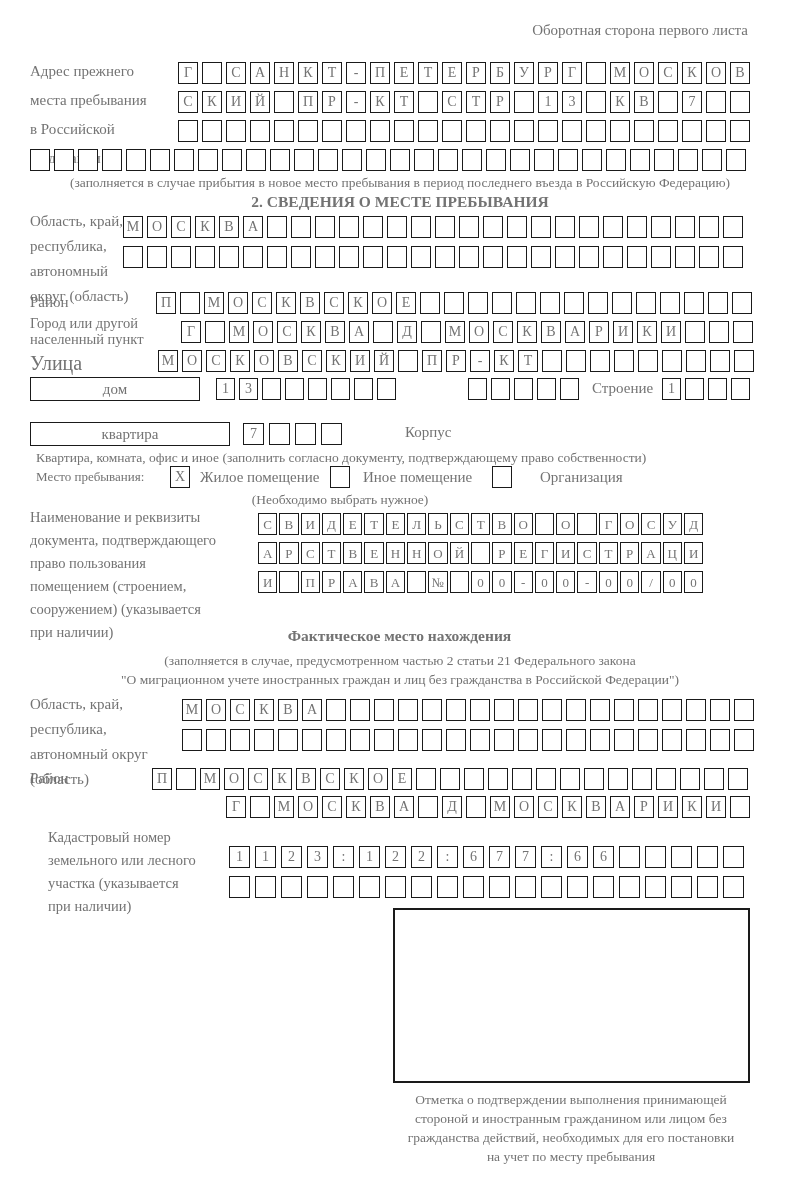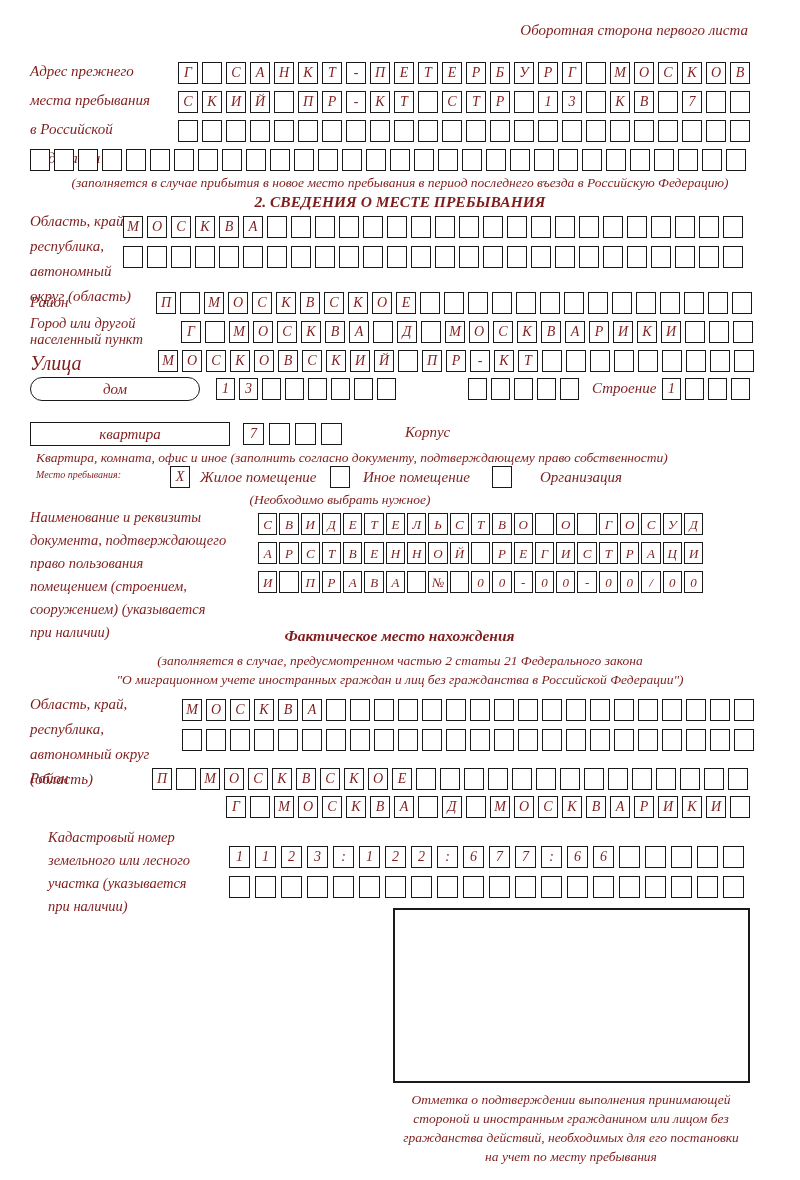--- a/index.html
+++ b/index.html
@@ -1,17 +1,17 @@
 <!DOCTYPE html>
 <html><head>
 <meta charset="utf-8">
 <style>
   html,body{margin:0;padding:0;background:#fff;}
   #page{position:relative;width:800px;height:1180px;background:#fff;
-        font-family:"Liberation Serif","DejaVu Serif",serif;color:#7f1d1d;overflow:hidden;font-style:italic;}
+        font-family:"Liberation Serif","DejaVu Serif",serif;color:#737373;overflow:hidden;}
   .abs{position:absolute;}
   .lbl{font-size:15px;white-space:pre-line;line-height:29px;}
   .lbl2{font-size:15px;white-space:pre-line;line-height:25px;}
   .lbl3{font-size:14.5px;white-space:pre-line;line-height:16px;}
   .lbl4{font-size:14.5px;white-space:pre-line;line-height:23px;}
   .note{font-size:13.5px;white-space:pre-line;text-align:center;line-height:18.5px;}
   .title{font-size:15.5px;font-weight:bold;text-align:center;}
   .row{position:absolute;display:flex;height:22px;}
   .cell{box-sizing:border-box;width:var(--cw,20px);height:22px;border:1.6px solid #1a1a1a;
         display:flex;align-items:center;justify-content:center;
@@ -289,21 +289,21 @@
       <span class="cell"></span>
       <span class="cell"></span>
       <span class="cell"></span>
       <span class="cell"></span>
       <span class="cell"></span>
       <span class="cell"></span>
       <span class="cell"></span>
       <span class="cell"></span>
     </div>
 
-  <div class="widebox" style="left:30px;top:377px;width:170px;border-radius:12px;">дом</div>
+  <div class="widebox" style="left:30px;top:377px;width:170px;">дом</div>
   <div class="row" style="left:216px;top:378px;gap:4px;--cw:19px;">
       <span class="cell">1</span>
       <span class="cell">3</span>
       <span class="cell"></span>
       <span class="cell"></span>
       <span class="cell"></span>
       <span class="cell"></span>
       <span class="cell"></span>
       <span class="cell"></span>
     </div>
@@ -325,21 +325,21 @@
 
   <div class="widebox" style="left:30px;top:422px;width:200px;">квартира</div>
   <div class="row" style="left:243px;top:423px;gap:5px;--cw:21px;">
       <span class="cell">7</span>
       <span class="cell"></span>
       <span class="cell"></span>
       <span class="cell"></span>
     </div>
   <div class="abs" style="left:36px;top:450px;font-size:13.5px;">Квартира, комната, офис и иное (заполнить согласно документу, подтверждающему право собственности)</div>
 
-  <div class="abs" style="left:36px;top:469px;font-size:10px;">Место пребывания:</div>
+  <div class="abs" style="left:36px;top:469px;font-size:13px;">Место пребывания:</div>
   <div class="cb" style="left:170px;top:466px;">X</div>
   <div class="abs" style="left:200px;top:469px;font-size:15px;">Жилое помещение</div>
   <div class="cb" style="left:330px;top:466px;"></div>
   <div class="abs" style="left:363px;top:469px;font-size:15px;">Иное помещение</div>
   <div class="cb" style="left:492px;top:466px;"></div>
   <div class="abs" style="left:540px;top:469px;font-size:15px;">Организация</div>
   <div class="abs note" style="left:140px;top:491px;width:400px;">(Необходимо выбрать нужное)</div>
 
   <div class="abs lbl4" style="left:30px;top:506px;">Наименование и реквизиты
 документа, подтверждающего

